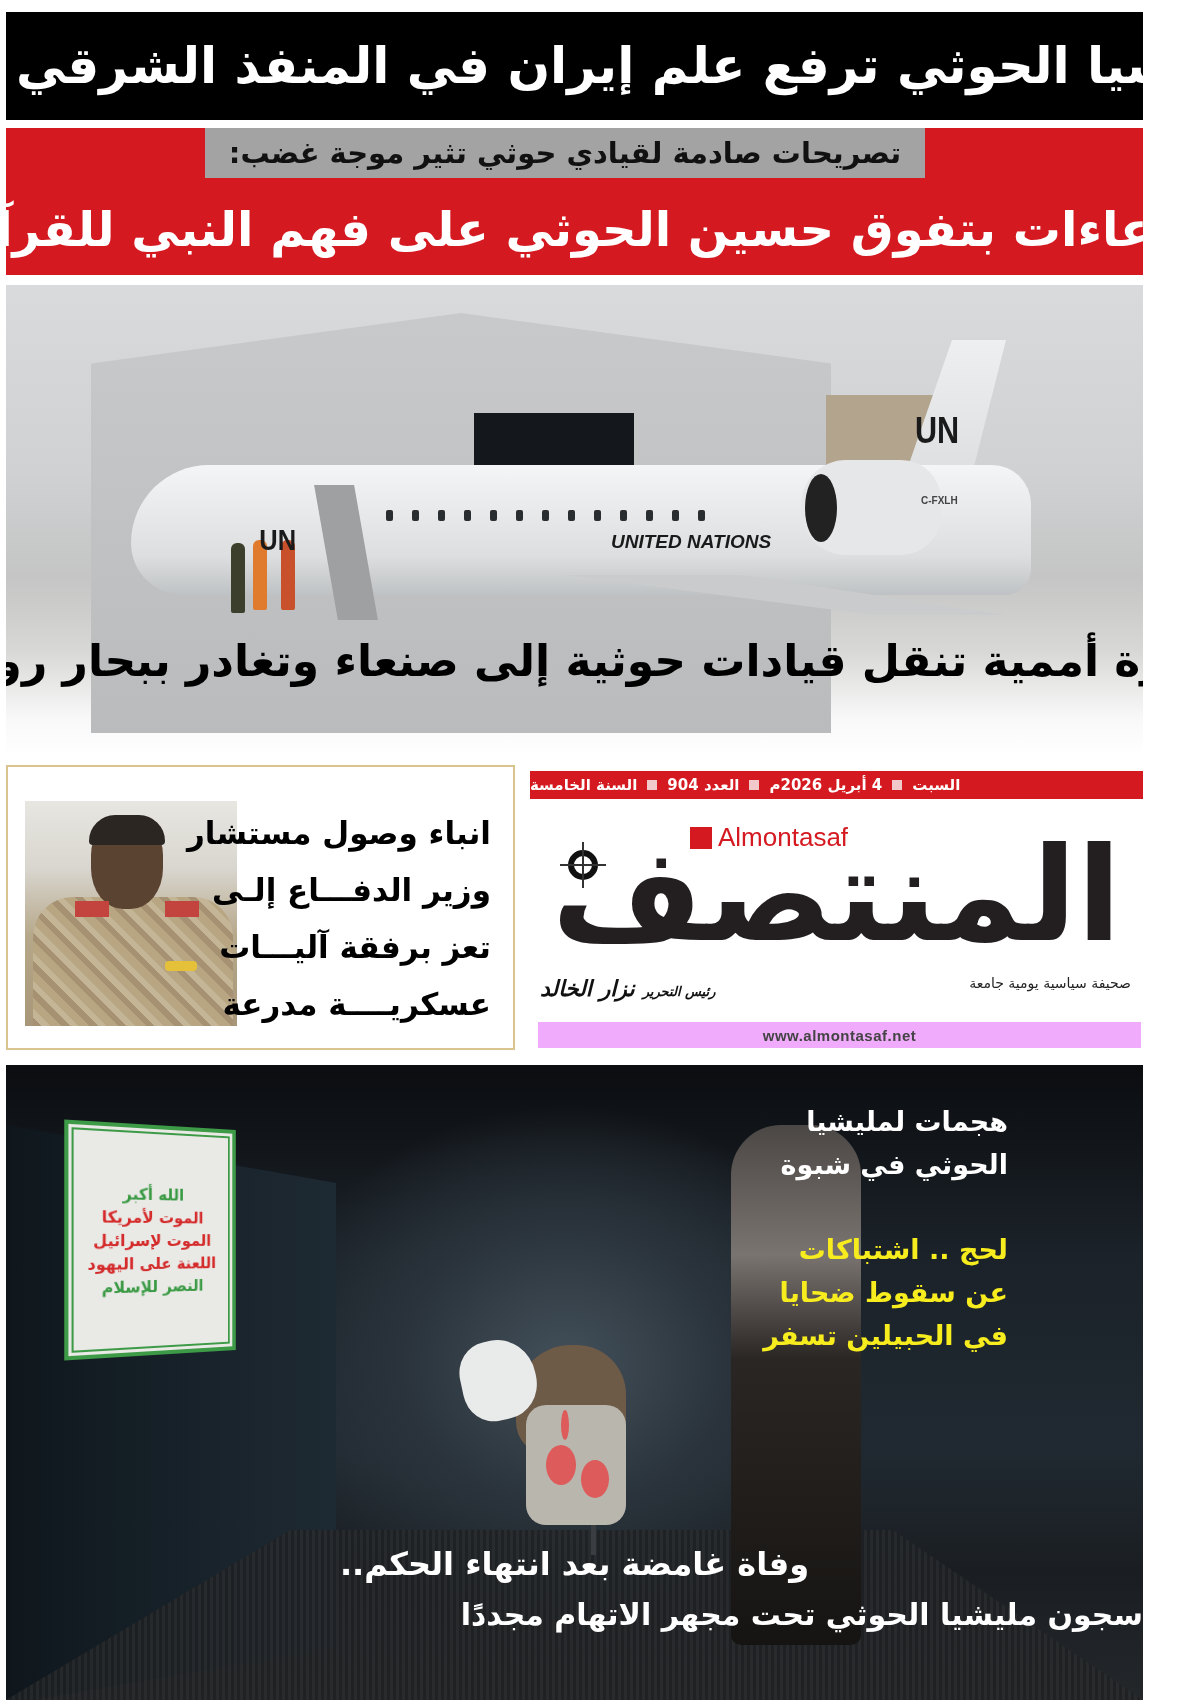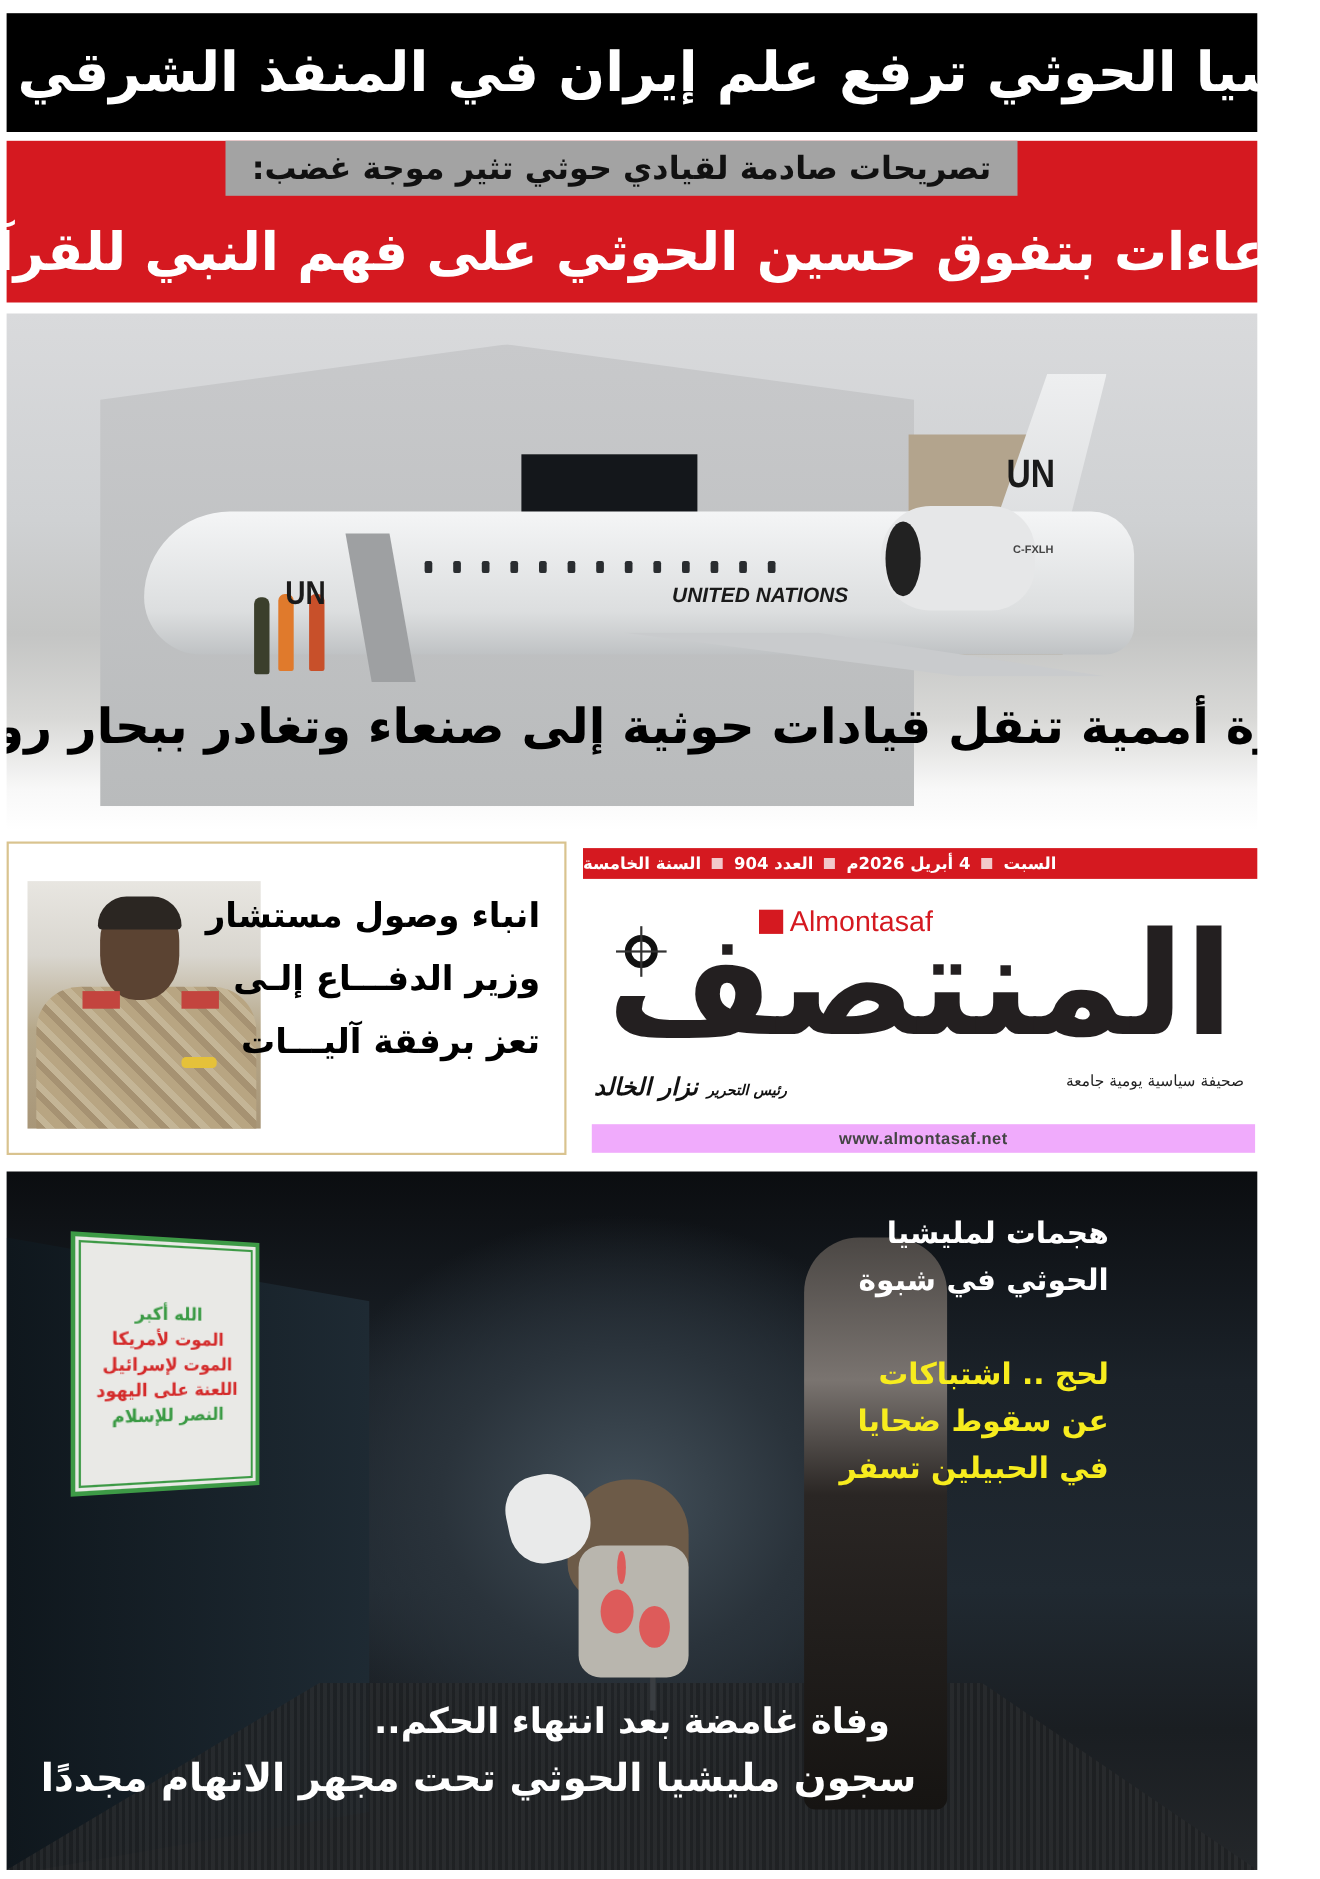--- a/index.html
+++ b/index.html
@@ -169,21 +169,21 @@
   .prison .prisoner-body { position: absolute; left: 510px; top: 280px; width: 110px; height: 110px; background: #6d5b48; border-radius: 50% 45% 30% 30%; }
   .prison .prisoner-legs { position: absolute; left: 520px; top: 340px; width: 100px; height: 120px; background: #b9b6ae; border-radius: 20px; }
   .prison .blood { position: absolute; background: #e34b4b; border-radius: 50%; opacity: .85; }
   .prison .chair { position: absolute; left: 585px; top: 320px; width: 5px; height: 170px; background: #3a3e42; }
   .prison .guard { position: absolute; left: 725px; top: 60px; width: 130px; height: 520px; background: linear-gradient(180deg, #4b4744 0%, #7a7470 25%, #2a2624 45%, #161412 100%); border-radius: 50px 50px 10px 10px; }
   .prison .side-news { position: absolute; right: 135px; top: 35px; width: 250px; text-align: right; }
   .prison .news-white { color: #fff; font-size: 27px; line-height: 43px; }
   .prison .news-yellow { color: #f7ec1e; font-size: 27px; line-height: 43px; margin-top: 42px; }
   .prison .news-white div, .prison .news-yellow div { white-space: nowrap; }
   .prison .kicker2 { position: absolute; left: 0; right: 0; top: 480px; text-align: center; color: #fff; font-size: 32px; white-space: nowrap; }
-  .prison .main2 { position: absolute; left: 0; right: 0; top: 532px; text-align: left; color: #fff; font-size: 35px; white-space: nowrap; letter-spacing: -1px; padding-left: 31px; }
+  .prison .main2 { position: absolute; left: 0; right: 0; top: 532px; text-align: right; color: #fff; font-size: 30px; white-space: nowrap; letter-spacing: -1px; padding-left: 31px; }
 </style>
 </head>
 <body>
 
 <div class="top-bar">
   <div class="headline ar">مليشيا الحوثي ترفع علم إيران في المنفذ الشرقي لتعز</div>
 </div>
 
 <div class="red-band">
   <div class="kicker-box">
@@ -232,20 +232,21 @@
     <div class="head"></div>
     <div class="hair"></div>
     <div class="epaulet-l"></div>
     <div class="epaulet-r"></div>
     <div class="badge"></div>
   </div>
   <div class="officer-headline ar">
     <div>انباء وصول مستشار</div>
     <div>وزير الدفـــاع إلـى</div>
     <div>تعز برفقة آليـــات</div>
+    <div>عسكريــــة مدرعة</div>
   </div>
 </div>
 
 <div class="masthead">
   <div class="issue-bar ar">
     <span class="issue-item">السبت</span>
     <span class="sep"></span>
     <span class="issue-item">4 أبريل 2026م</span>
     <span class="sep"></span>
     <span class="issue-item">العدد 904</span>

